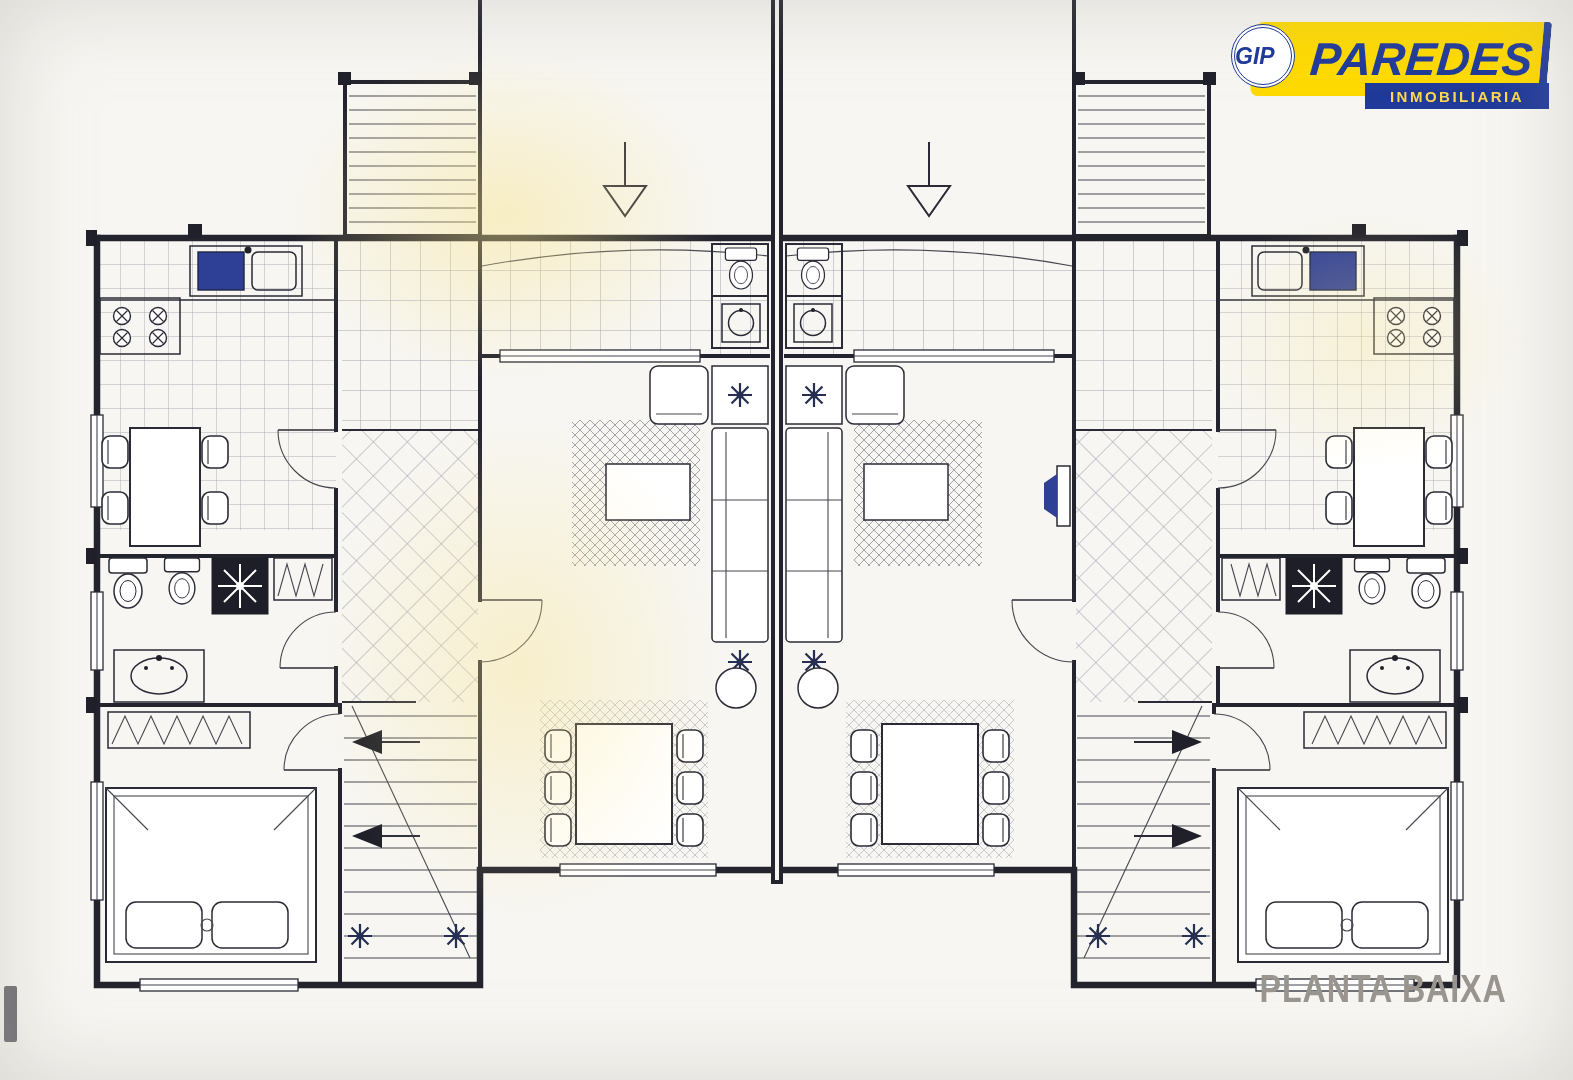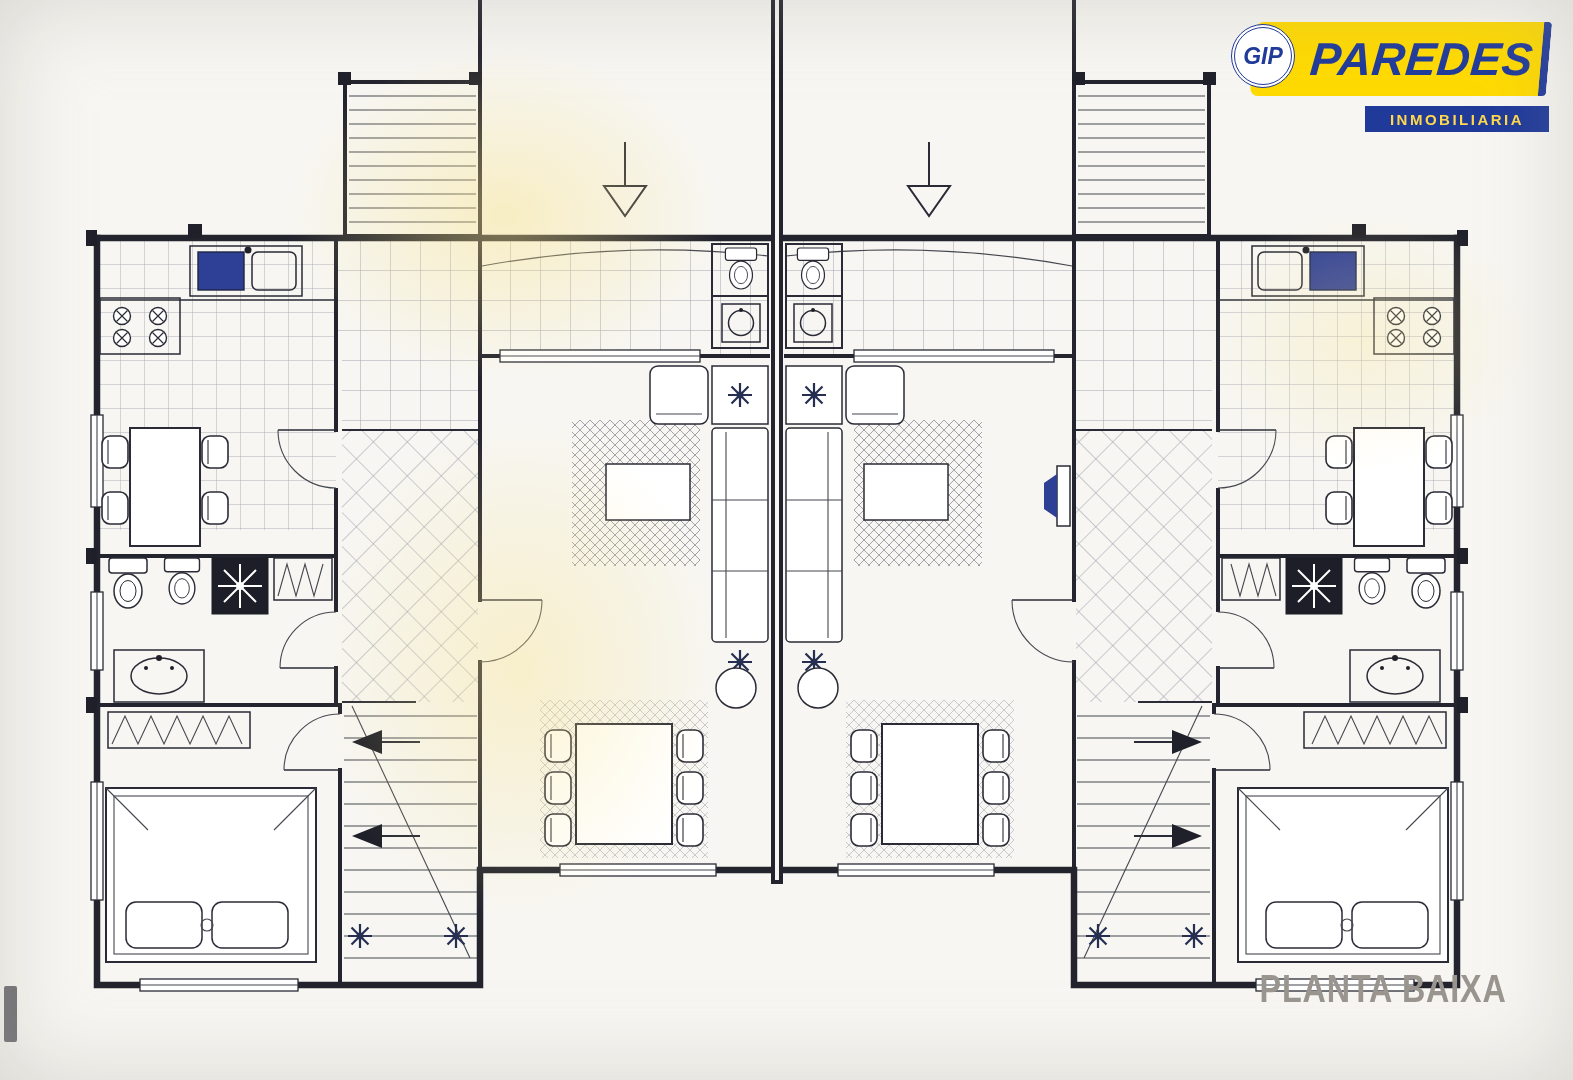--- a/index.html
+++ b/index.html
@@ -28,22 +28,22 @@
   .tint3{left:1200px;top:210px;width:330px;height:260px;background:radial-gradient(closest-side,rgba(249,230,150,.30),rgba(249,230,150,0))}
   .blot{position:absolute;left:4px;top:986px;width:13px;height:56px;background:#44444c;border-radius:2px;opacity:.75}
 
   
   .logo{position:absolute;top:22px;right:24px;width:308px;height:102px}
   .logo-box{position:absolute;right:0;top:0;width:296px;height:74px;background:#FFDA00;border-radius:8px 4px 4px 8px;
             transform:skewX(-5deg);transform-origin:50% 50%;border-right:8px solid #203A9A;
             display:flex;align-items:center;justify-content:flex-end;padding-right:8px}
   .logo-brand{color:#203A9A;font-weight:bold;font-style:italic;font-size:46px;letter-spacing:0.5px;line-height:1}
   .logo-circle{position:absolute;left:-10px;top:2px;width:64px;height:64px;background:#fff;border:4px double #203A9A;border-radius:50%;
-               display:flex;align-items:center;justify-content:center;color:#203A9A;font-weight:bold;font-style:italic;font-size:23px;z-index:2}
-  .logo-band{position:absolute;right:0;top:84px;width:184px;height:26px;background:#203A9A;color:#FFD84D;
+               display:flex;align-items:center;color:#203A9A;font-weight:bold;font-style:italic;font-size:23px;z-index:2}
+  .logo-band{position:absolute;right:0;top:61px;width:184px;height:26px;background:#203A9A;color:#FFD84D;
              display:flex;align-items:center;justify-content:center;font-weight:bold;font-size:15px;letter-spacing:2.5px}
 
   
   .caption{position:absolute;right:66px;top:968px;color:#9A968F;font-weight:bold;font-size:38px;letter-spacing:1px;
            transform:scaleX(.85);transform-origin:100% 50%;white-space:nowrap}
 </style>
 </head>
 <body>
 
 <div class="scan">

